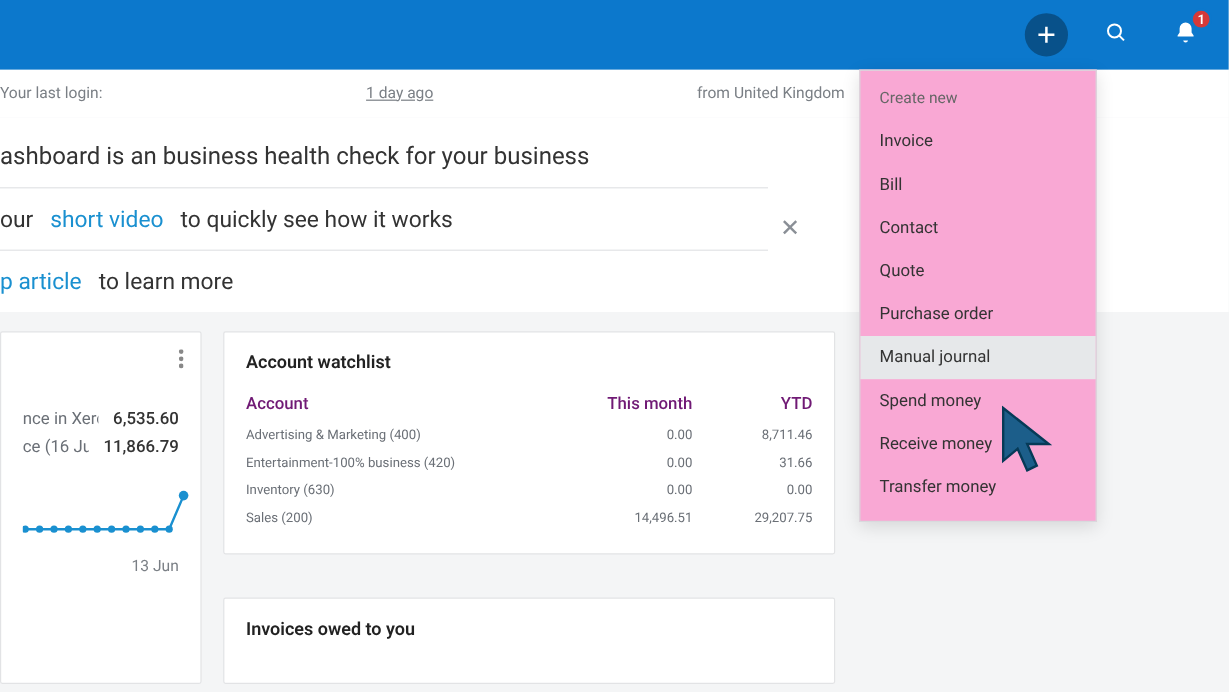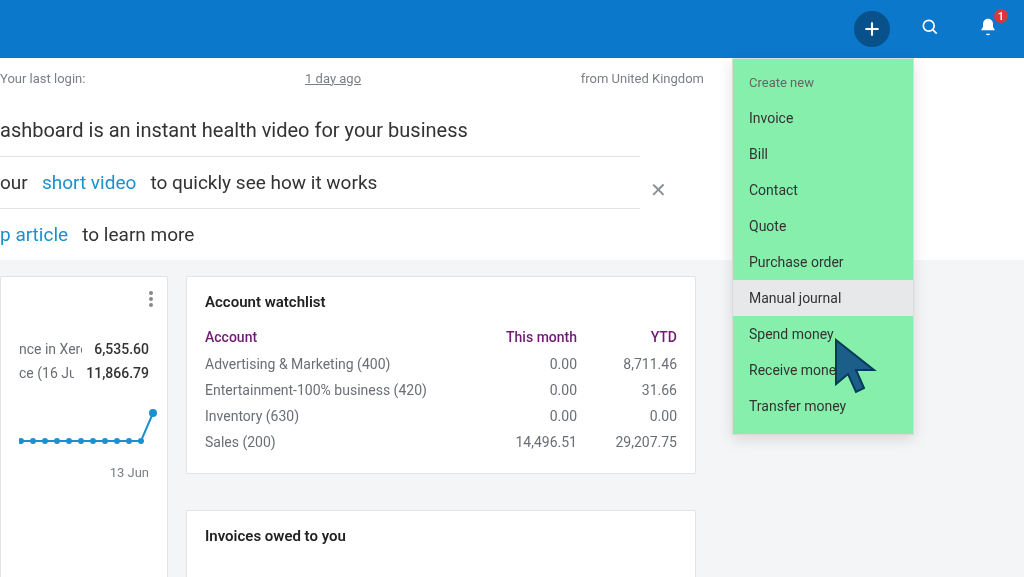--- a/index.html
+++ b/index.html
@@ -28,24 +28,24 @@
   .bal-rows { font-size: 14px; color: #555; margin-top: 10px; }
   .bal-row { display:flex; justify-content:flex-end; gap: 12px; padding: 4px 0; }
   .bal-label { flex: 1; white-space: nowrap; overflow: hidden; color: #6a6f76; }
   .bal-val { color: #333; font-weight: 500; }
   .spark { margin-top: 22px; }
   .spark-date { font-size: 13px; color: #7a7f85; text-align: right; margin-top: 8px; }
   .tbl-head { display:flex; font-size: 14px; color: #701a75; font-weight: 500; padding-bottom: 6px; }
   .tbl-col-acc { flex: 1; text-align: left; }
   .tbl-col-m { width: 100px; text-align: right; }
   .tbl-col-y { width: 100px; text-align: right; }
-  .tbl-row { display:flex; font-size: 14px; color: #6a6f76; padding: 5px 0; }
+  .tbl-row { display:flex; font-size: 11px; color: #6a6f76; padding: 5px 0; }
   .tbl-row .tbl-col-m, .tbl-row .tbl-col-y { color: #6a6f76; }
   .invoices-owed { margin-top: 18px; }
-  .dropdown { position: absolute; top: 58px; right: 110px; width: 182px; background: #86efac; border: 1px solid #d8dadd; box-shadow: 0 4px 14px rgba(0,0,0,0.12); z-index: 50; padding: 6px 0 10px 0; }
+  .dropdown { position: absolute; top: 58px; right: 110px; width: 198px; background: #f9a8d4; border: 1px solid #d8dadd; box-shadow: 0 4px 14px rgba(0,0,0,0.12); z-index: 50; padding: 6px 0 10px 0; }
   .dd-item { padding: 10px 16px; font-size: 14px; color: #333; cursor: pointer; }
   .dd-header { color: #666; font-size: 13px; cursor: default; }
   .dd-hover { background: #e6e8ea; }
   .cursor-overlay { position: absolute; top: 338px; left: 832px; z-index: 100; pointer-events: none; }
   .wrap { position: relative; }
 </style>
 </head>
 <body>
 
 <div class="wrap">
@@ -81,21 +81,21 @@
     <span>Your last login:</span>
     <span>&nbsp;</span>
     <span class="underline">1 day ago</span>
     <span>&nbsp;</span>
     <span>from United Kingdom</span>
   </div>
 
   <div class="welcome" style="position:relative; padding-left:0;">
     <span class="welcome-close">✕</span>
     <div class="welcome-row">
-      <span class="welcome-title">ashboard is an instant health video for your business</span>
+      <span class="welcome-title">ashboard is an business health check for your business</span>
     </div>
     <div class="welcome-row">
       <span class="welcome-text">
         <span>our</span>
         <span>&nbsp;</span>
         <span class="welcome-link">short video</span>
         <span>&nbsp;</span>
         <span>to quickly see how it works</span>
       </span>
     </div>

